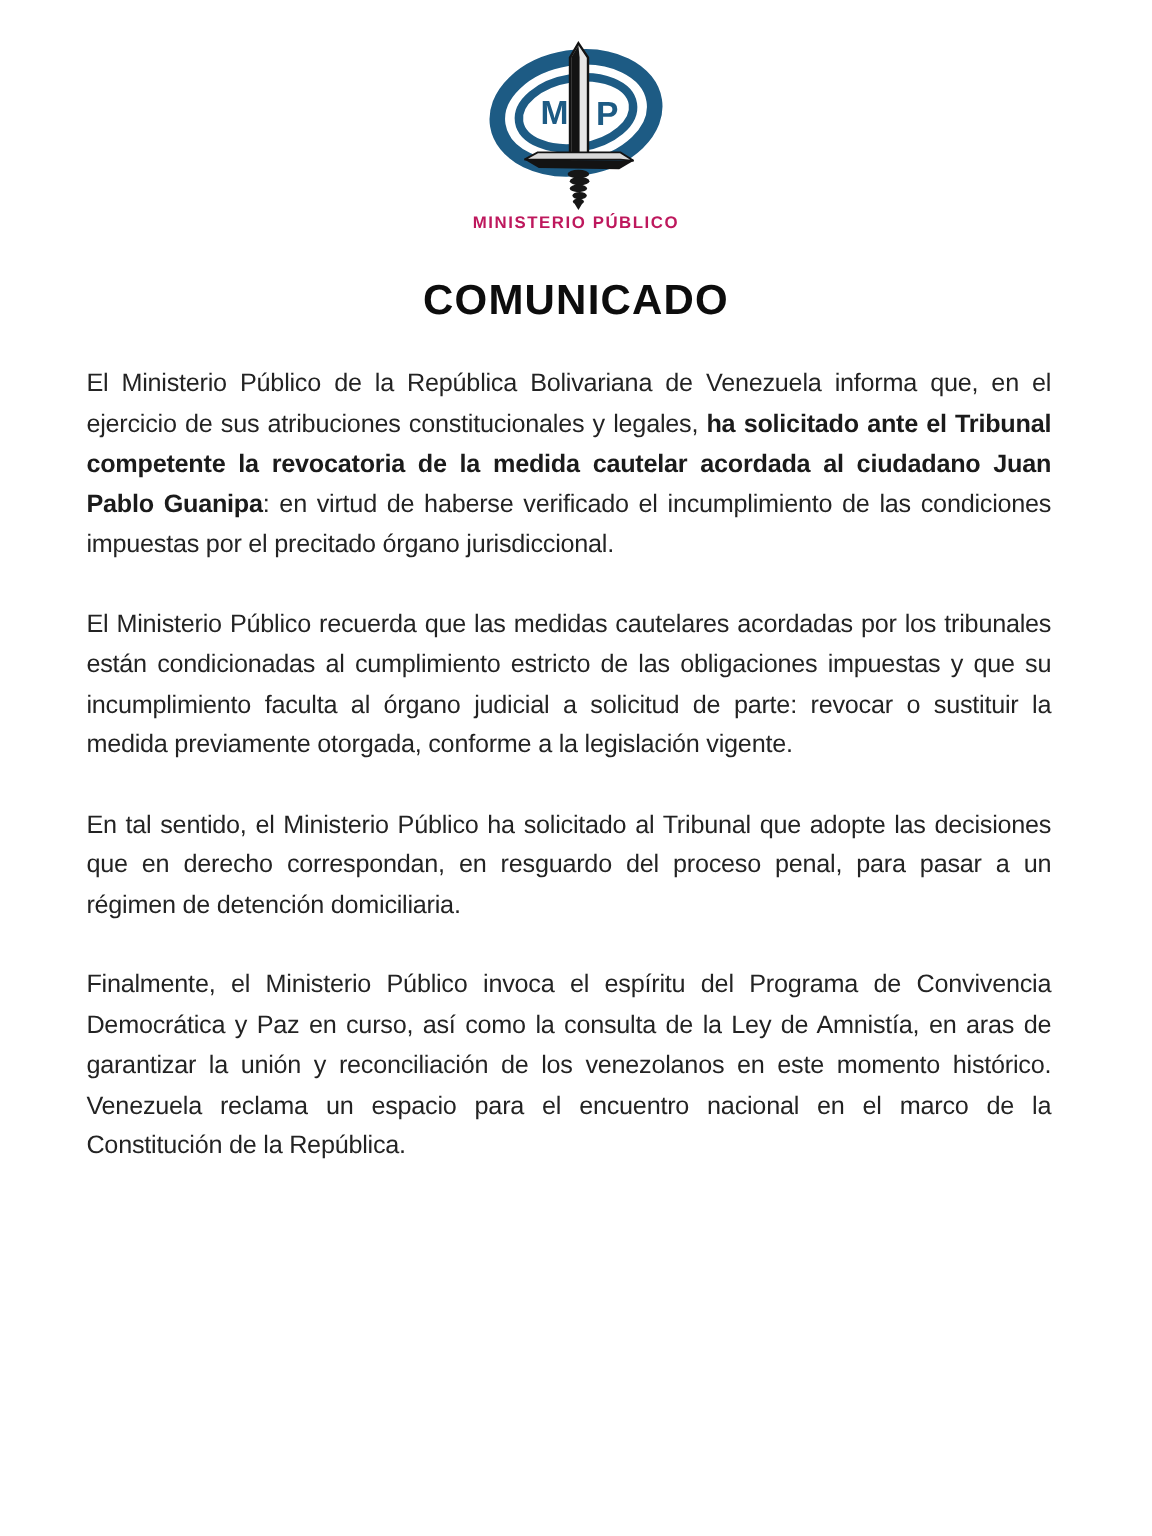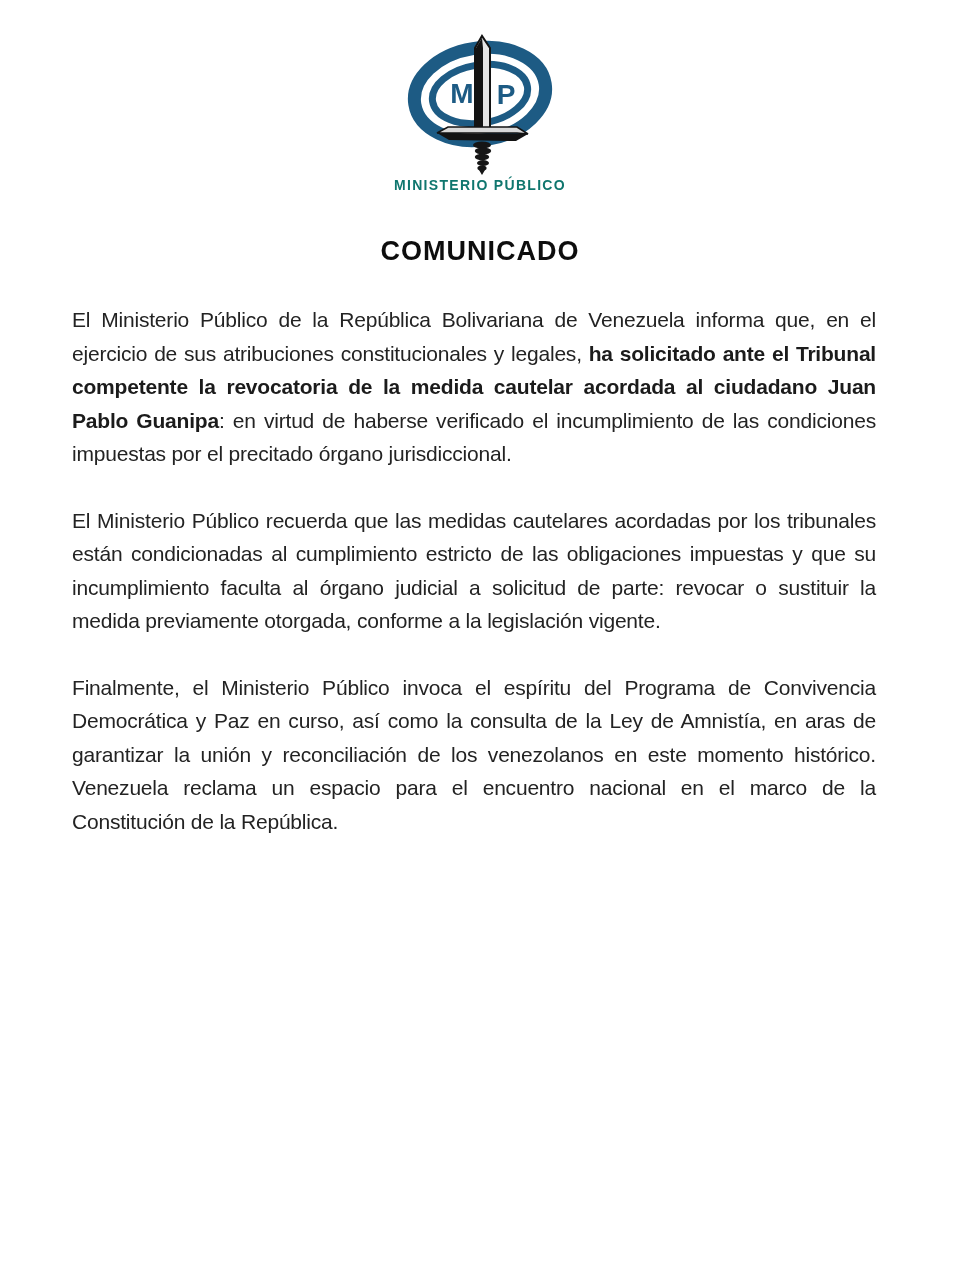--- a/index.html
+++ b/index.html
@@ -23,27 +23,27 @@
   }
   .logo-svg {
     display: block;
     margin: 0 auto;
   }
   .logo-caption {
     margin-top: 2px;
     font-size: 14px;
     font-weight: bold;
     letter-spacing: 1.3px;
-    color: #0f766e;
+    color: #be185d;
     line-height: 14px;
   }
   .doc-title {
     margin-top: 45px;
     text-align: center;
-    font-size: 27px;
+    font-size: 35px;
     font-weight: bold;
     letter-spacing: 1px;
     color: #0d0d0d;
     line-height: 28px;
   }
   .body-text {
     margin-top: 38px;
     padding-left: 72px;
     padding-right: 84px;
   }
@@ -101,17 +101,18 @@
 
     <div class="logo-caption">MINISTERIO PÚBLICO</div>
 
     <h1 class="doc-title">COMUNICADO</h1>
   </div>
 
   <div class="body-text">
 
   <p class="para"><span>El Ministerio Público de la República Bolivariana de Venezuela informa que, en el ejercicio de sus atribuciones constitucionales y legales, </span><span class="bold">ha solicitado ante el Tribunal competente la revocatoria de la medida cautelar acordada al ciudadano Juan Pablo Guanipa</span><span>: en virtud de haberse verificado el incumplimiento de las condiciones impuestas por el precitado órgano jurisdiccional.</span></p>
       <p class="para"><span>El Ministerio Público recuerda que las medidas cautelares acordadas por los tribunales están condicionadas al cumplimiento estricto de las obligaciones impuestas y que su incumplimiento faculta al órgano judicial a solicitud de parte: revocar o sustituir la medida previamente otorgada, conforme a la legislación vigente.</span></p>
+      <p class="para"><span>En tal sentido, el Ministerio Público ha solicitado al Tribunal que adopte las decisiones que en derecho correspondan, en resguardo del proceso penal, para pasar a un régimen de detención domiciliaria.</span></p>
       <p class="para"><span>Finalmente, el Ministerio Público invoca el espíritu del Programa de Convivencia Democrática y Paz en curso, así como la consulta de la Ley de Amnistía, en aras de garantizar la unión y reconciliación de los venezolanos en este momento histórico. Venezuela reclama un espacio para el encuentro nacional en el marco de la Constitución de la República.</span></p>
     </div>
 
 
 </div>
 
 </body></html>

